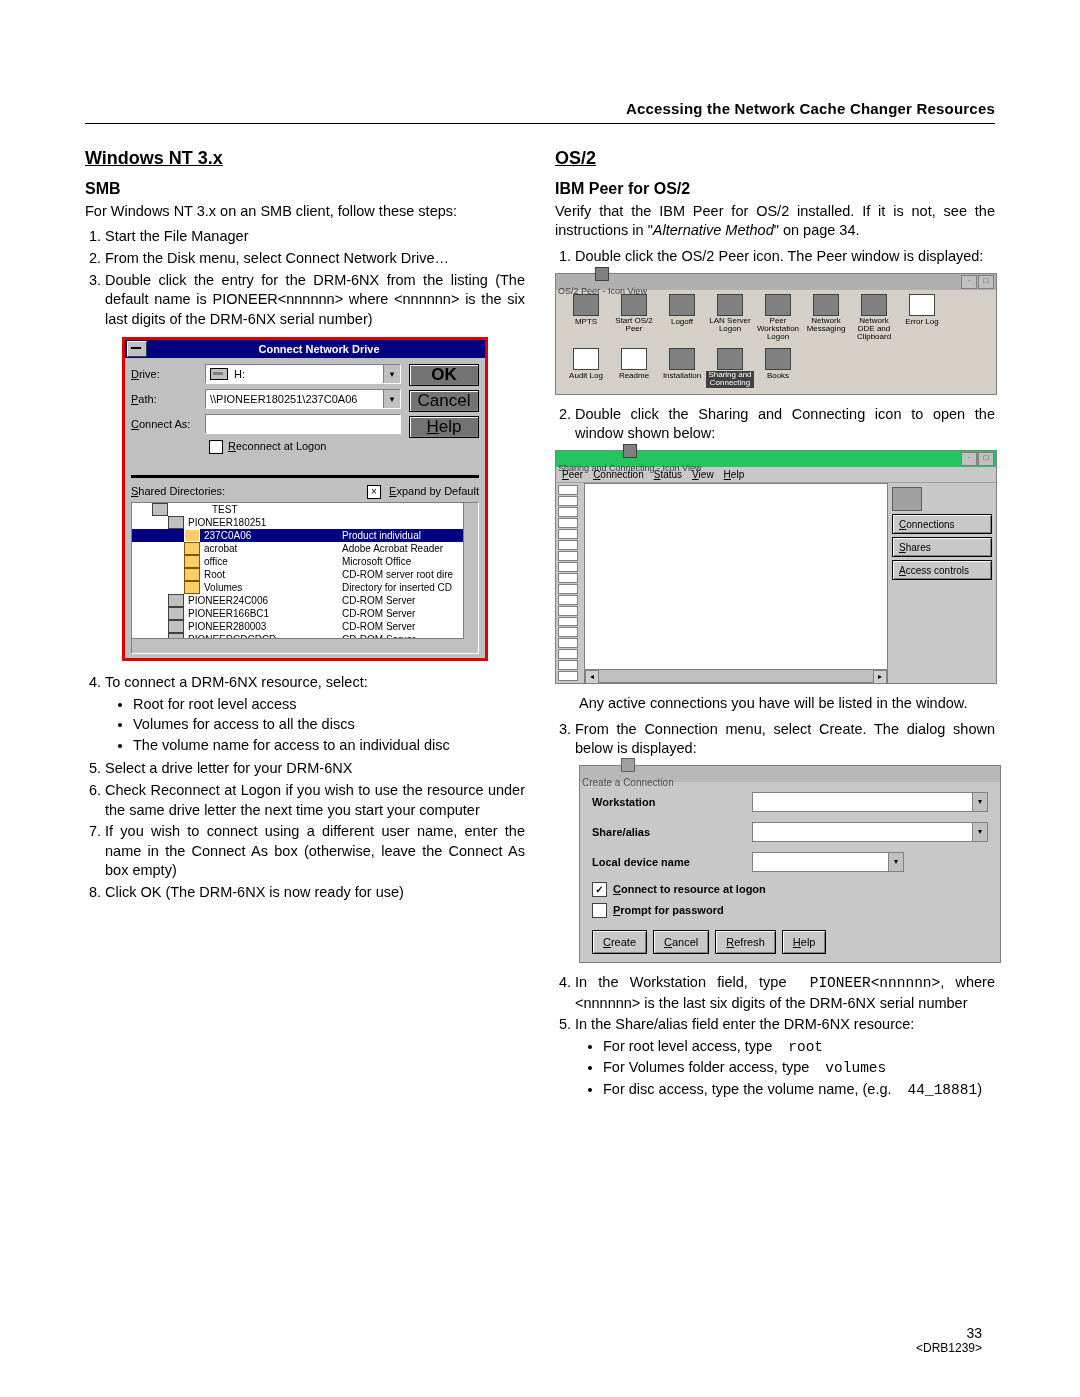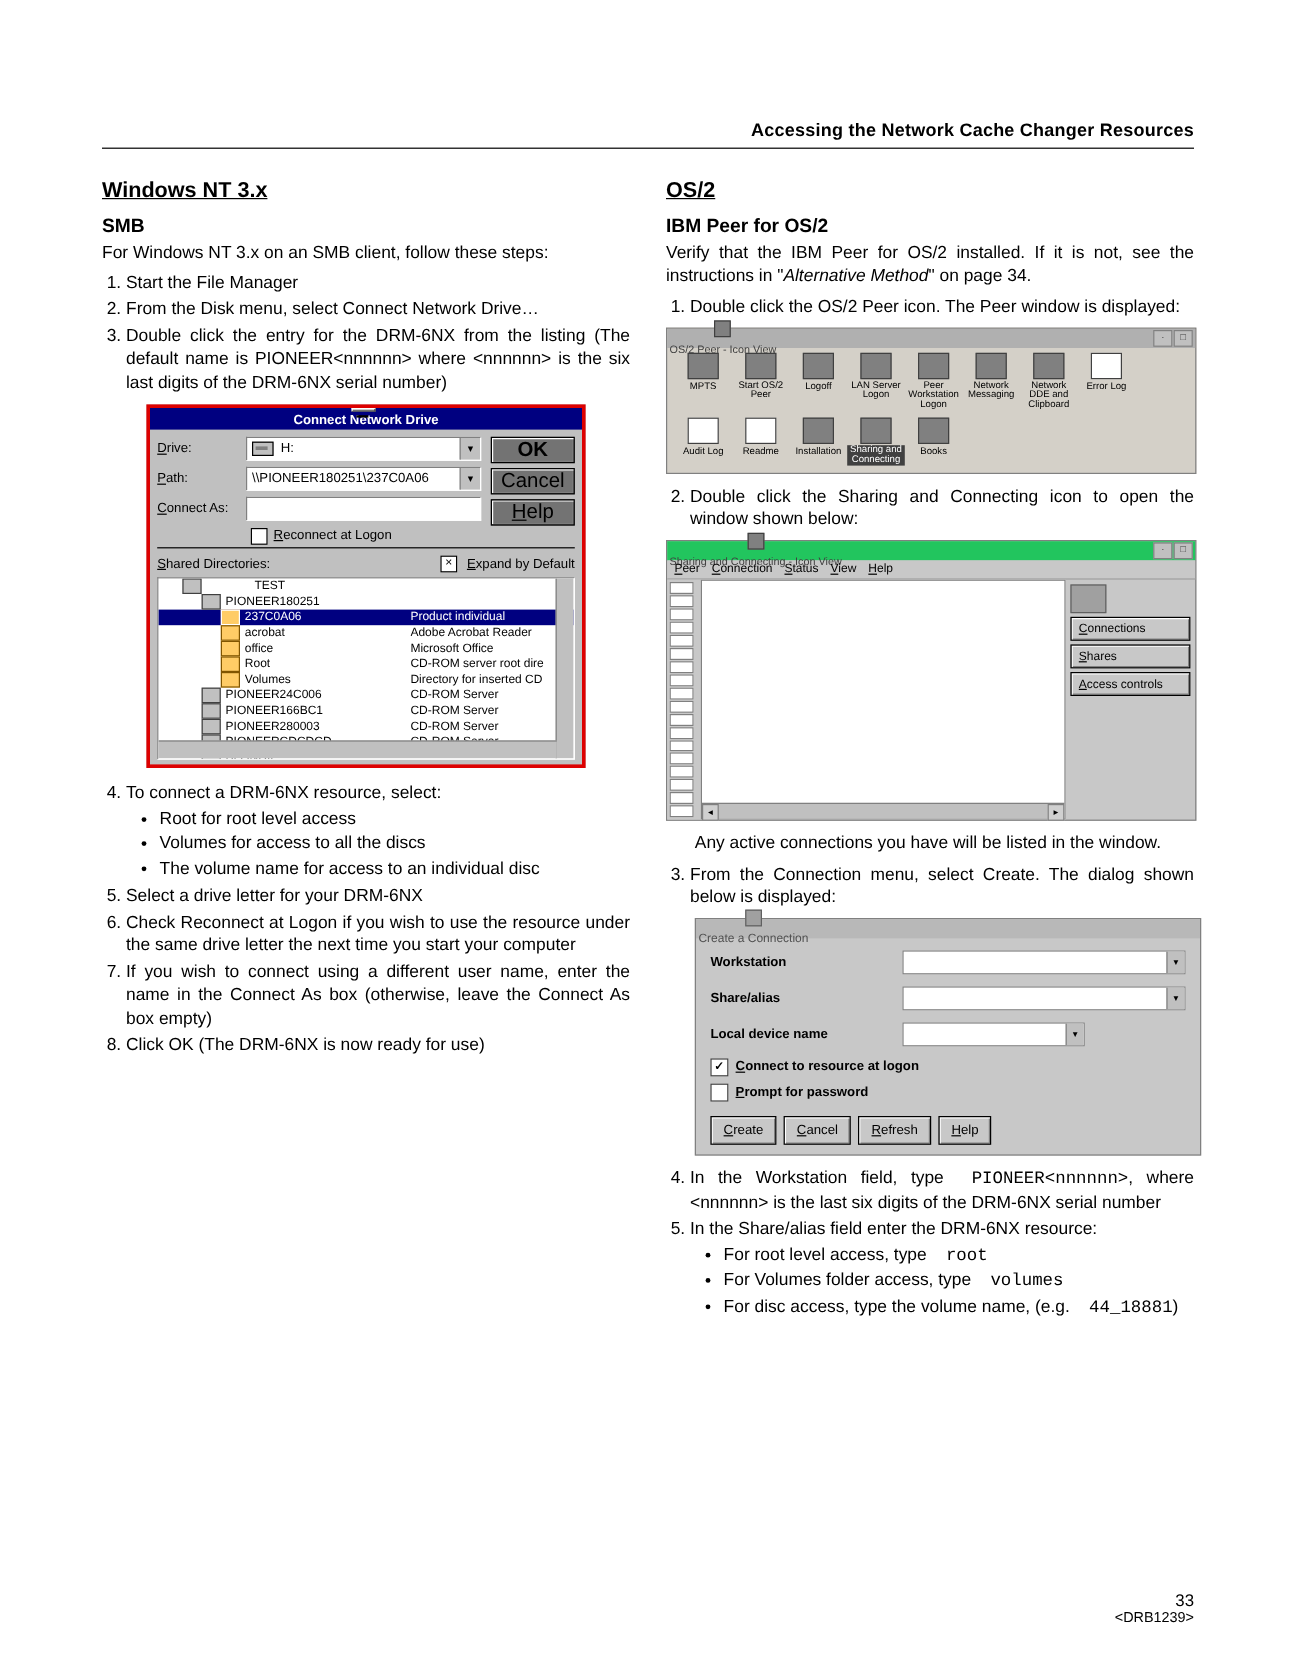--- a/index.html
+++ b/index.html
@@ -62,21 +62,20 @@
     font-family: "MS Sans Serif", Arial, sans-serif;
     font-size: 11px;
   }
   .cnd-title {
     background: #000080;
     color: #fff;
     display: flex;
     align-items: center;
     height: 18px;
     font-weight: bold;
-    flex-direction: column;
   }
   .cnd-sys {
     width: 18px; height: 14px;
     background: #c0c0c0;
     margin: 0 6px 0 2px;
     border: 1px solid #fff;
     border-right-color: #404040; border-bottom-color: #404040;
     position: relative;
   }
   .cnd-sys::after {
@@ -108,21 +107,21 @@
   .w-btn {
     height: 20px; background:#737373;
     border:1px solid #000;
     box-shadow: inset 1px 1px 0 #fff, inset -1px -1px 0 #808080;
     display:flex;align-items:center;justify-content:center;
     font-weight:bold; font-size:17px;
   }
   .cnd-check { display:flex; align-items:center; margin-left:78px; }
   .cnd-cb { width:12px;height:12px;border:1px solid #000;background:#fff;margin-right:5px;display:flex;align-items:center;justify-content:center;font-size:10px;}
   .cnd-shared {
-    margin-top:2px; border-top:1px solid #000000; padding-top:6px;
+    margin-top:21px; border-top:3px solid #000000; padding-top:6px;
   }
   .cnd-shared-head { display:flex; justify-content:space-between; margin-bottom:3px;}
   .cnd-list {
     background:#fff; border:1px solid #808080; border-right-color:#fff;border-bottom-color:#fff;
     height: 150px; overflow:hidden; position:relative;
     font-size:10px;
   }
   .cnd-list .sb-r { position:absolute;right:0;top:0;width:14px;height:100%;background:#c0c0c0;border-left:1px solid #808080;}
   .cnd-list .sb-b { position:absolute;left:0;bottom:0;right:14px;height:14px;background:#c0c0c0;border-top:1px solid #808080;}
   .cnd-item { display:flex; align-items:center; height:13px; padding-left:4px;}
@@ -181,21 +180,21 @@
   .conn-label{width:160px;font-weight:bold;}
   .conn-field{flex:1;height:18px;background:#fff;border:1px solid #808080;position:relative;}
   .conn-field .drop{position:absolute;right:0;top:0;width:14px;height:100%;background:#c0c0c0;border-left:1px solid #808080;display:flex;align-items:center;justify-content:center;font-size:8px;}
   .conn-cb-row{display:flex;align-items:center;margin-bottom:6px;font-weight:bold;}
   .conn-cb{width:13px;height:13px;background:#fff;border:1px solid #404040;margin-right:6px;display:flex;align-items:center;justify-content:center;font-size:10px;}
   .conn-btns{display:flex;gap:6px;padding:2px 12px;}
   .conn-btn{height:22px;padding:0 10px;background:#c8c8c8;border:1px solid #000;box-shadow:inset 1px 1px 0 #fff,inset -1px -1px 0 #808080;display:flex;align-items:center;font-size:11px;}
 
   .footer {
     position: absolute;
-    right: 85px;
+    right: 98px;
     bottom: 42px;
     text-align: right;
     font-size: 14px;
   }
   .footer .doc-id { font-size: 12px; }
 </style>
 </head>
 <body>
 
 <div class="page">

